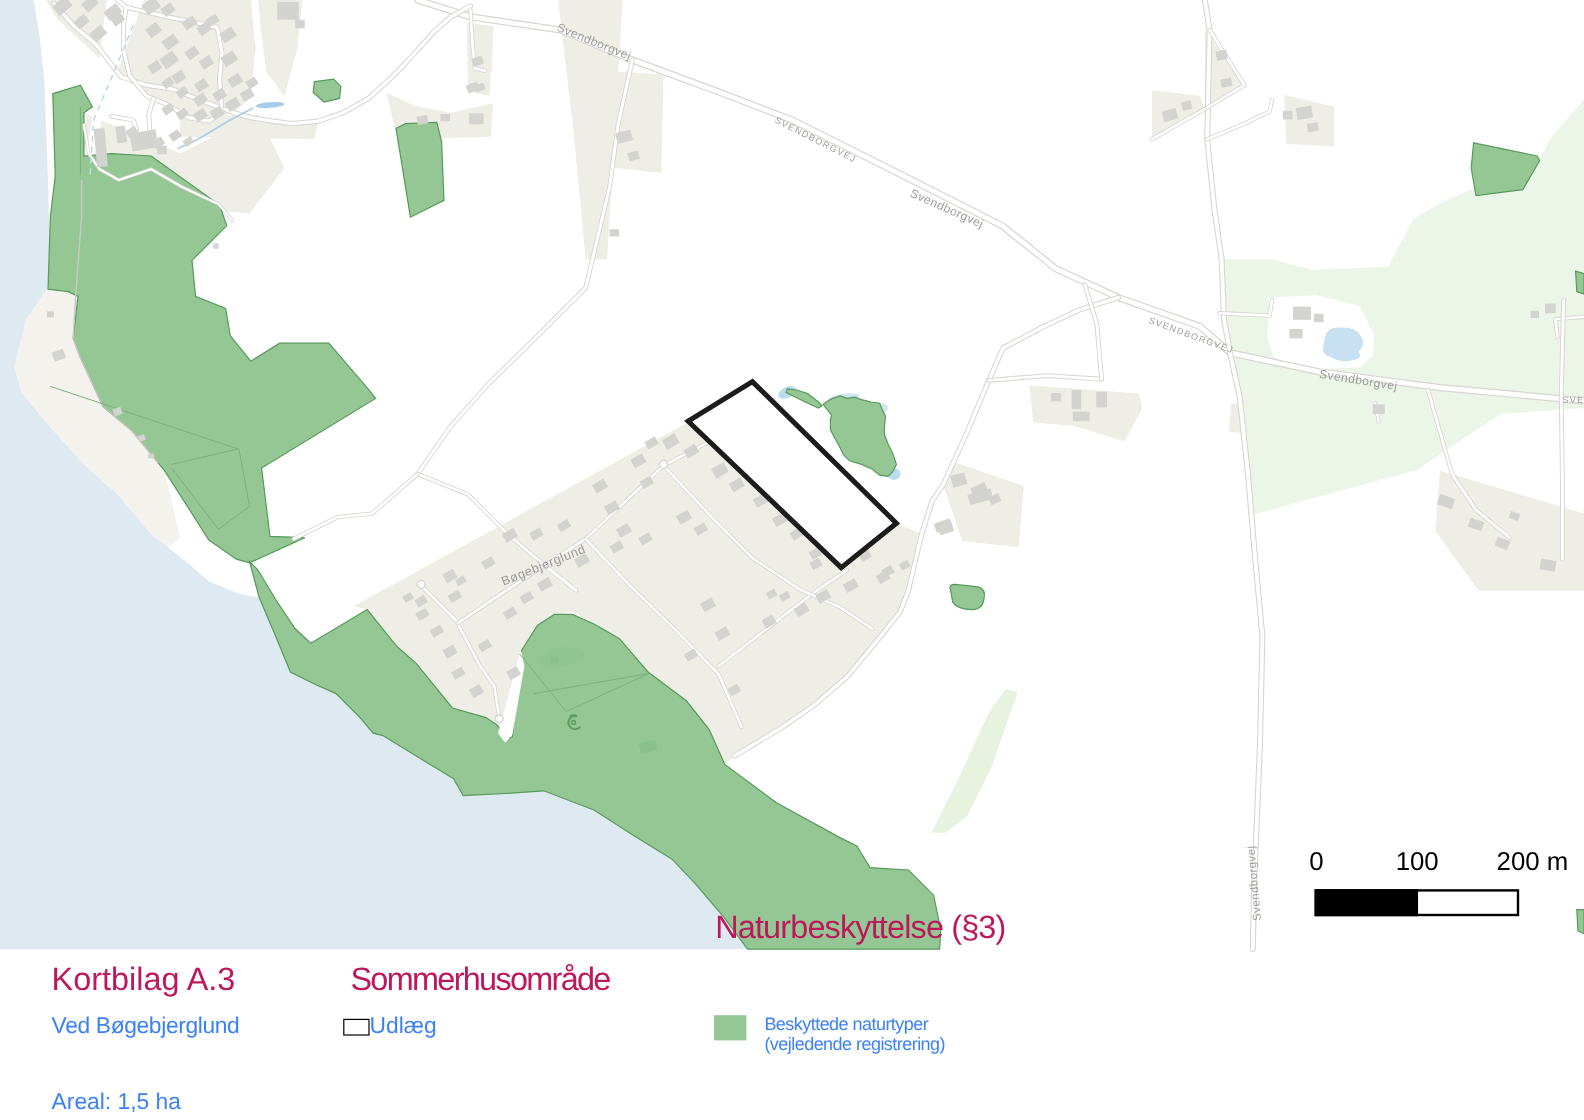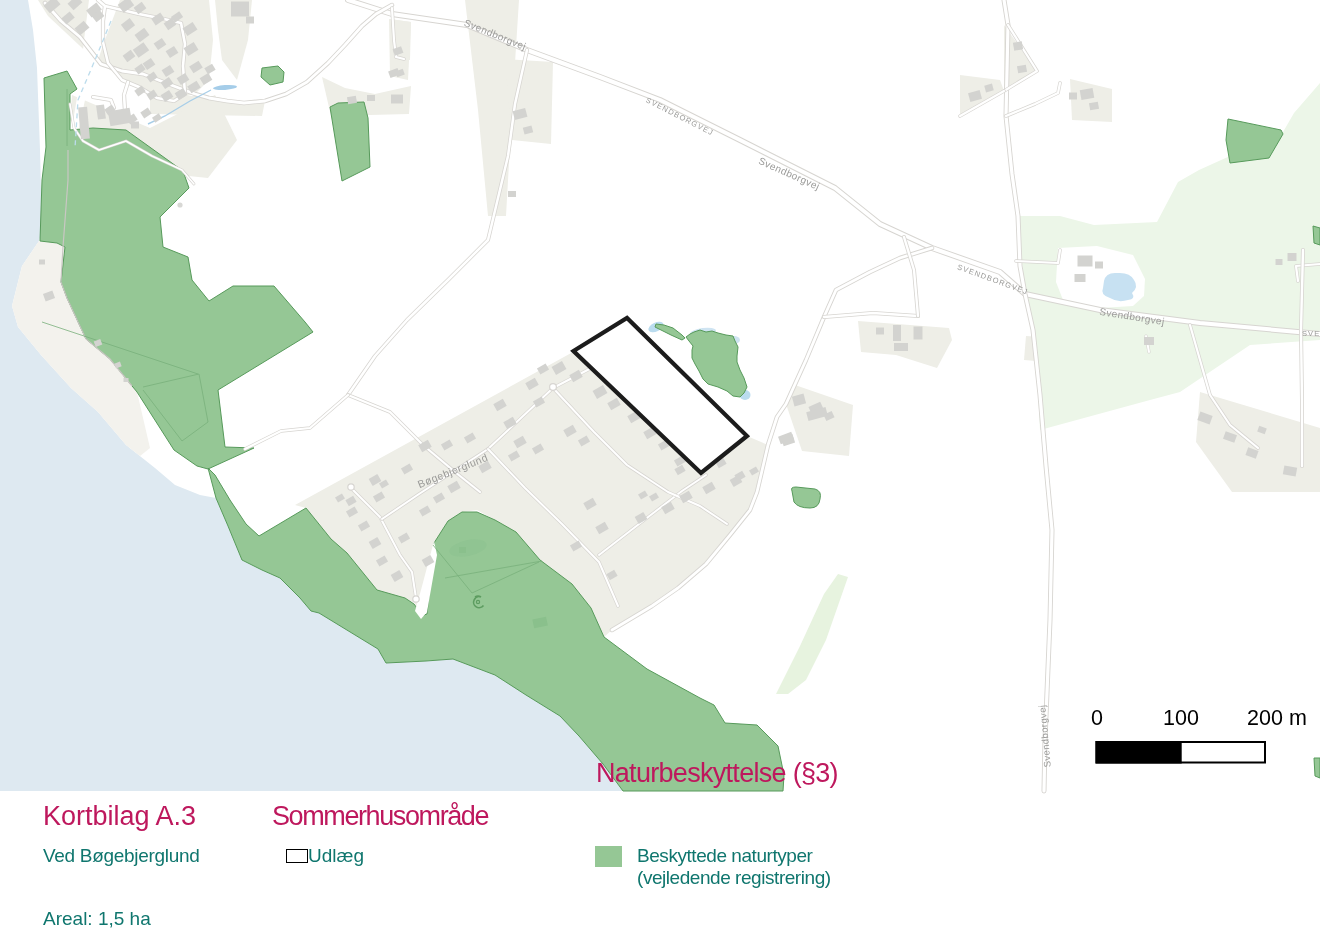--- a/index.html
+++ b/index.html
@@ -1,18 +1,18 @@
 <!DOCTYPE html>
 <html><head><meta charset="utf-8">
 <style>
 html,body{margin:0;padding:0;background:#fff}
 body{width:1320px;height:933px;position:relative;font-family:"Liberation Sans",sans-serif;overflow:hidden}
 svg{position:absolute;left:0;top:0}
 .t1{position:absolute;font-size:27px;color:#be185d}
-.t2{position:absolute;font-size:19px;color:#0f766e}
+.t2{position:absolute;font-size:19px;color:#3b82f6}
 </style></head><body>
 <svg width="1320" height="933" viewBox="0 0 1320 933">
 
 <path d="M0,0 L28,0 L33,30 L37,68 L40,150 L42,230 L39,241 L22,266 L12,306 L18,327 L41,355 L71,388 L98,412 L126,445 L155,468 L175,485 L200,495 L216,498 L228,526 L242,560 L262,570 L280,578 L300,598 L311,611 L319,613 L378,649 L386,663 L426,661 L453,659 L495,675 L526,695 L560,716 L579,736 L603,764 L623,791 L0,791 Z" fill="#dee9f1"></path>
 
 <g fill="#eeeee7">
 <polygon points="38,0 209,0 213,40 209,80 195,94 180,98 150,96 95,60 48,16"></polygon>
       <polygon points="150,96 212,96 244,103 265,101 262,116 150,114"></polygon>
 <polygon points="72,95 150,128 215,95 237,140 208,178 150,172 96,142 70,120"></polygon>
 <polygon points="390,19 411,22 410,60 392,58"></polygon>
@@ -316,22 +316,22 @@
 <text x="1181" y="725" font-size="21.5" fill="#000" text-anchor="middle" font-family="Liberation Sans, sans-serif">100</text>
 <text x="1277" y="725" font-size="21.5" fill="#000" text-anchor="middle" font-family="Liberation Sans, sans-serif">200 m</text>
 </svg>
 
 <div class="t1" style="left:43px;top:801px">Kortbilag A.3</div>
 
 <div class="t2" style="left:43px;top:845px;letter-spacing:-0.3px">Ved Bøgebjerglund</div>
 
 <div class="t2" style="left:43px;top:908px">Areal: 1,5 ha</div>
 
-<div class="t1" style="left:272px;top:801px;letter-spacing:-1.4px">Sommerhusområde</div>
+<div class="t1" style="left:292px;top:801px;letter-spacing:-1.4px">Sommerhusområde</div>
 
 <div style="position:absolute;left:286px;top:849px;width:20px;height:12px;border:1.6px solid #000;background:#fff"></div>
 
 <div class="t2" style="left:308px;top:845px">Udlæg</div>
 
 <div class="t1" style="left:596px;top:758px;letter-spacing:-0.7px">Naturbeskyttelse (§3)</div>
 
 <div style="position:absolute;left:595px;top:846px;width:27px;height:21px;background:#95c795"></div>
 
-<div class="t2" style="left:637px;top:845px;font-size:19px;letter-spacing:-0.45px">Beskyttede naturtyper<br>(vejledende registrering)</div>
+<div class="t2" style="left:637px;top:845px;font-size:15px;letter-spacing:-0.45px">Beskyttede naturtyper<br>(vejledende registrering)</div>
 </body></html>

